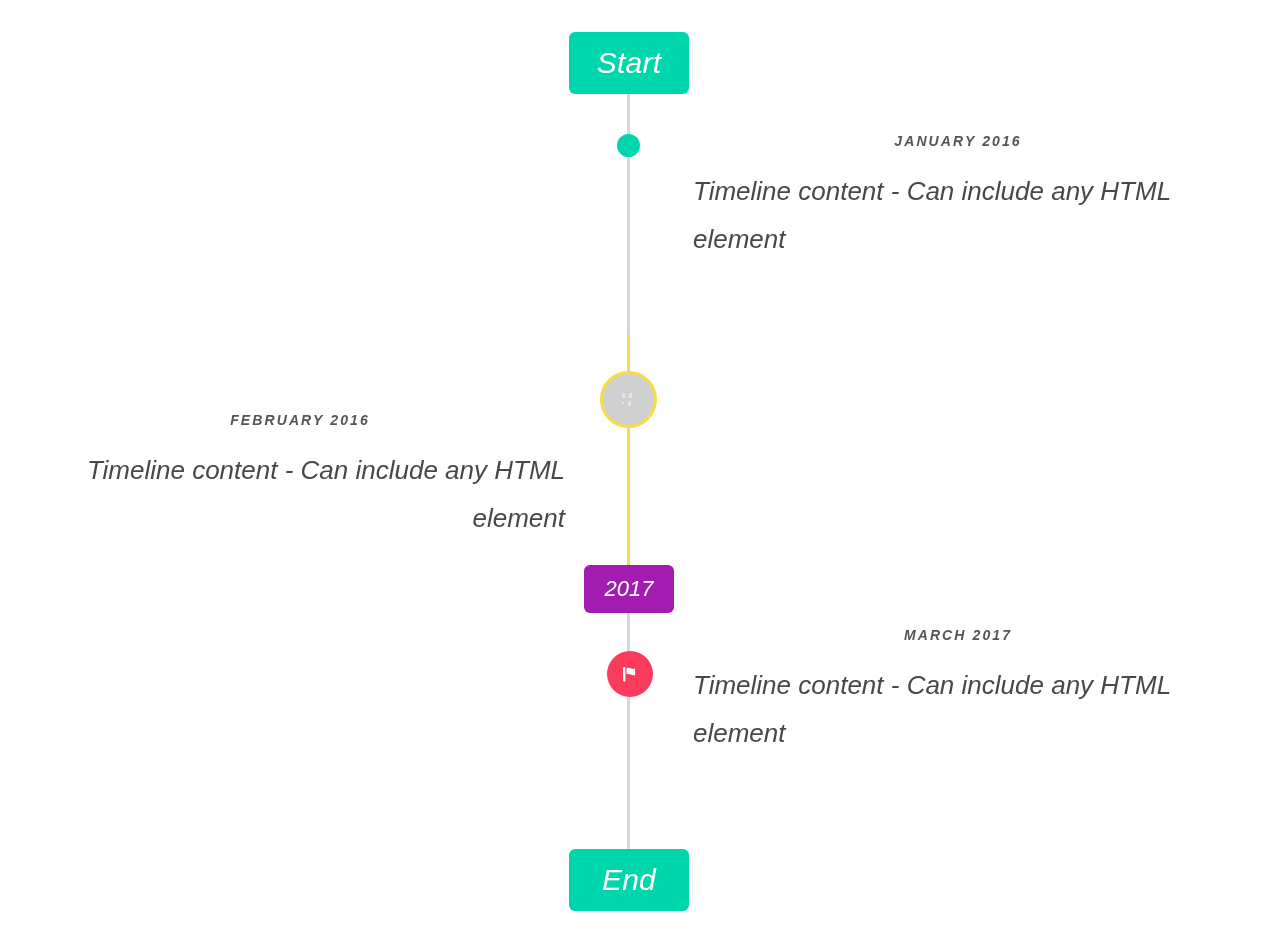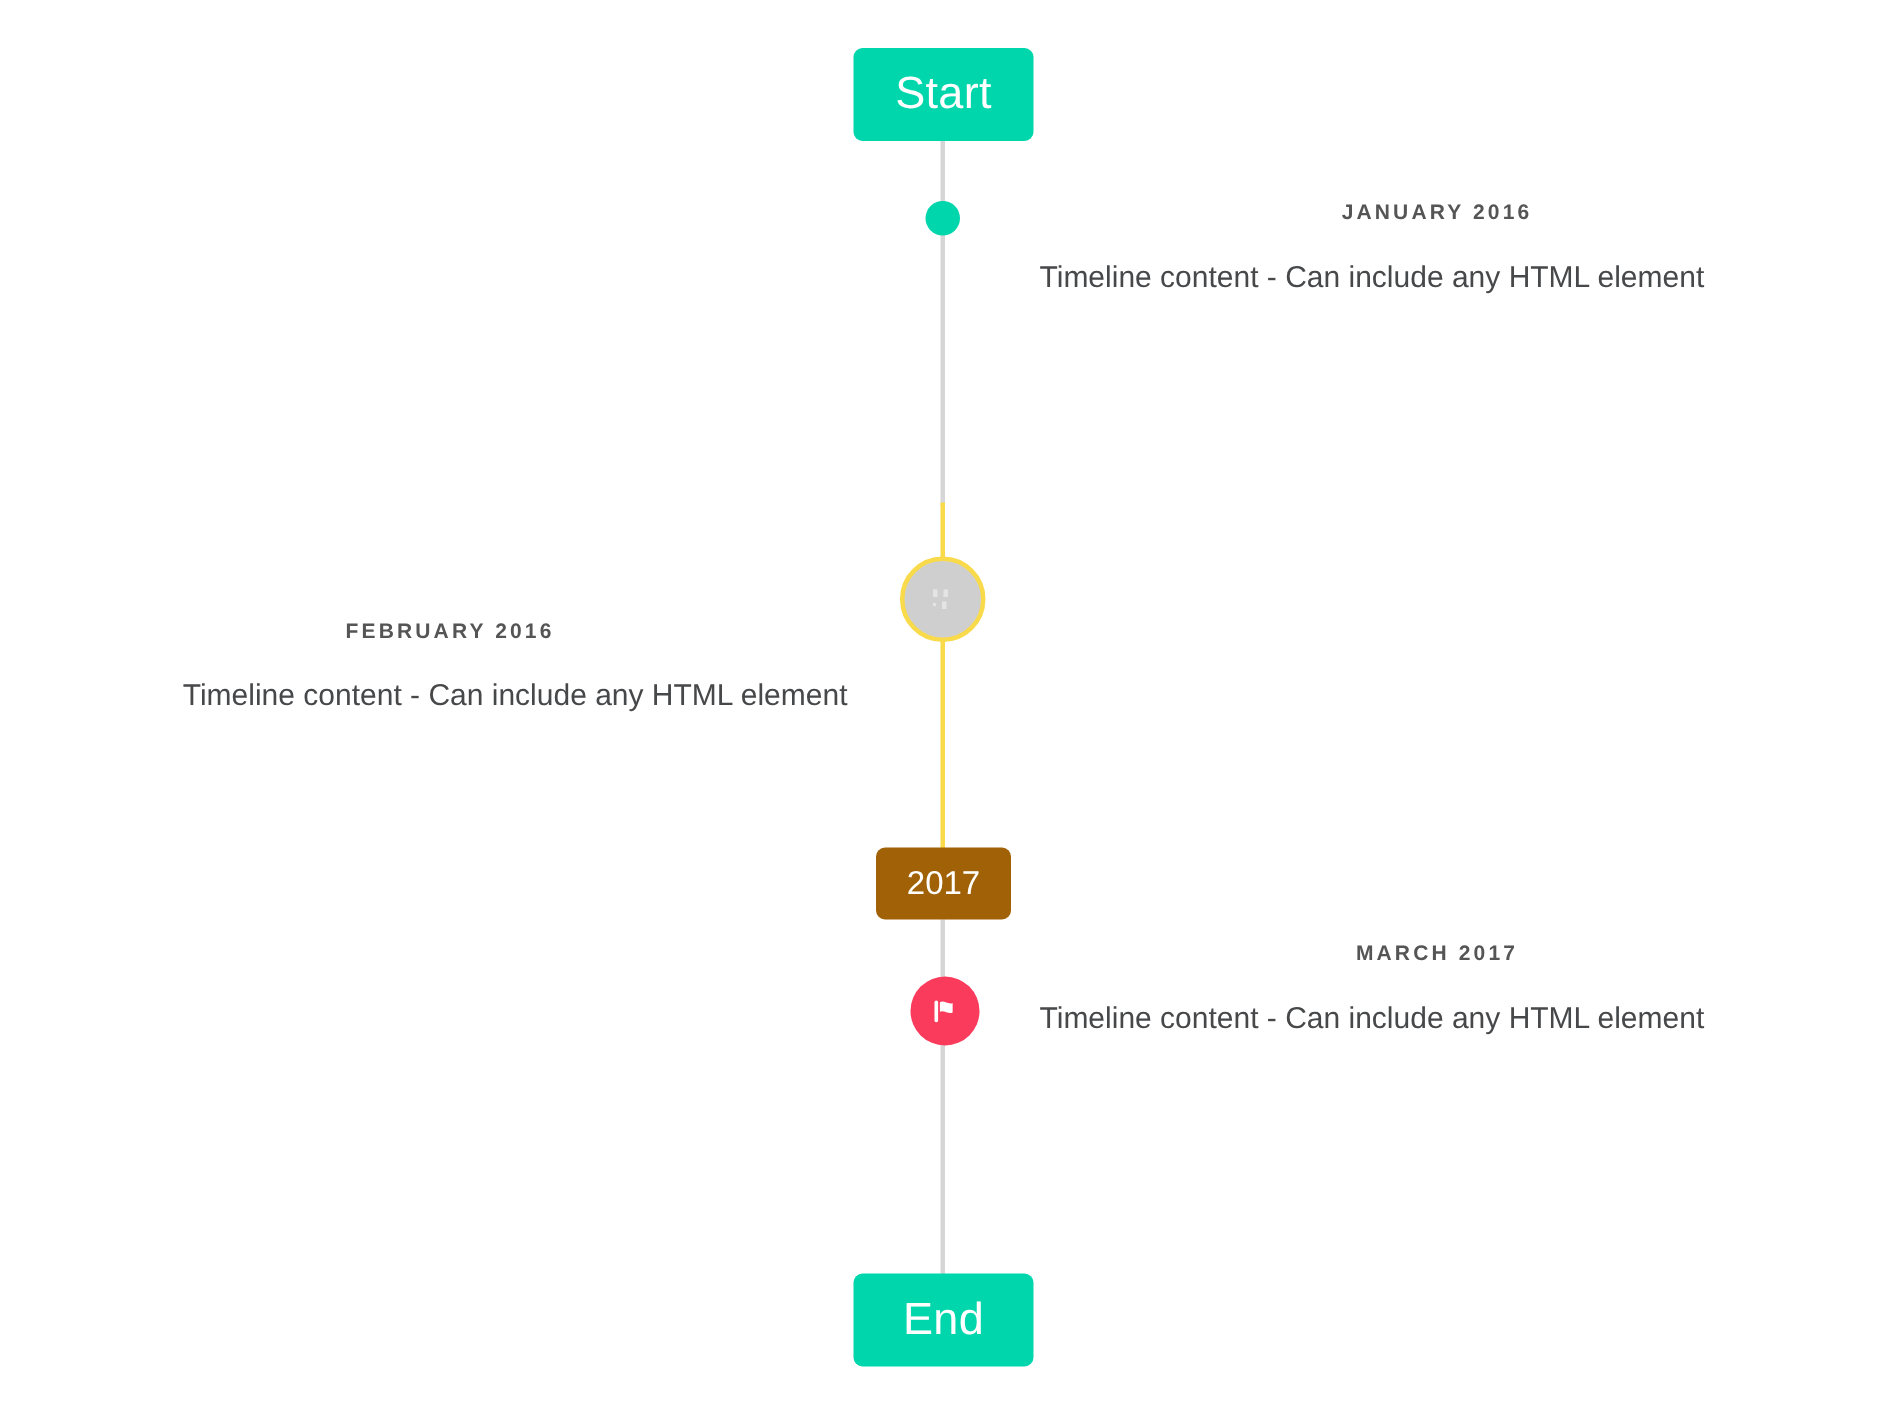--- a/index.html
+++ b/index.html
@@ -9,20 +9,21 @@
     height: 938px;
     background: #ffffff;
     font-family: "Liberation Sans", sans-serif;
     overflow: hidden;
   }
 
   #timeline-root {
     position: relative;
     width: 1268px;
     height: 816px;
+    font-style: italic;
   }
 
   
   .rail {
     position: absolute;
     left: 627px;
     width: 3px;
   }
   .rail-grey-top    { top: 92px;  height: 245px; background: #d6d6d6; }
   .rail-yellow      { top: 335px; height: 232px; background: #f8da4b; }
@@ -45,21 +46,21 @@
   #badge-start { top: 32px; }
   #badge-end   { top: 849px; }
 
   
   #badge-2017 {
     position: absolute;
     left: 584px;
     top: 565px;
     width: 90px;
     height: 48px;
-    background: #a16207;
+    background: #a21caf;
     border-radius: 6px;
     color: #ffffff;
     font-size: 22px;
     line-height: 48px;
     text-align: center;
   }
 
   
   .marker { position: absolute; }
 
@@ -110,21 +111,21 @@
     font-size: 14px;
     font-weight: bold;
     letter-spacing: 2.1px;
     color: #555555;
     text-transform: uppercase;
     text-align: center;
   }
 
   .entry-body {
     margin-top: 18px;
-    font-size: 20px;
+    font-size: 26px;
     line-height: 1.85;
     color: #47484a;
   }
 
   .entry-right { left: 693px; text-align: left; }
   .entry-left  { right: 703px; text-align: right; margin-top: 44px; }
 
   #entry-january  { top: 133px; width: 530px; }
   #entry-february { top: 368px; width: 530px; }
   #entry-march    { top: 627px; width: 530px; }

